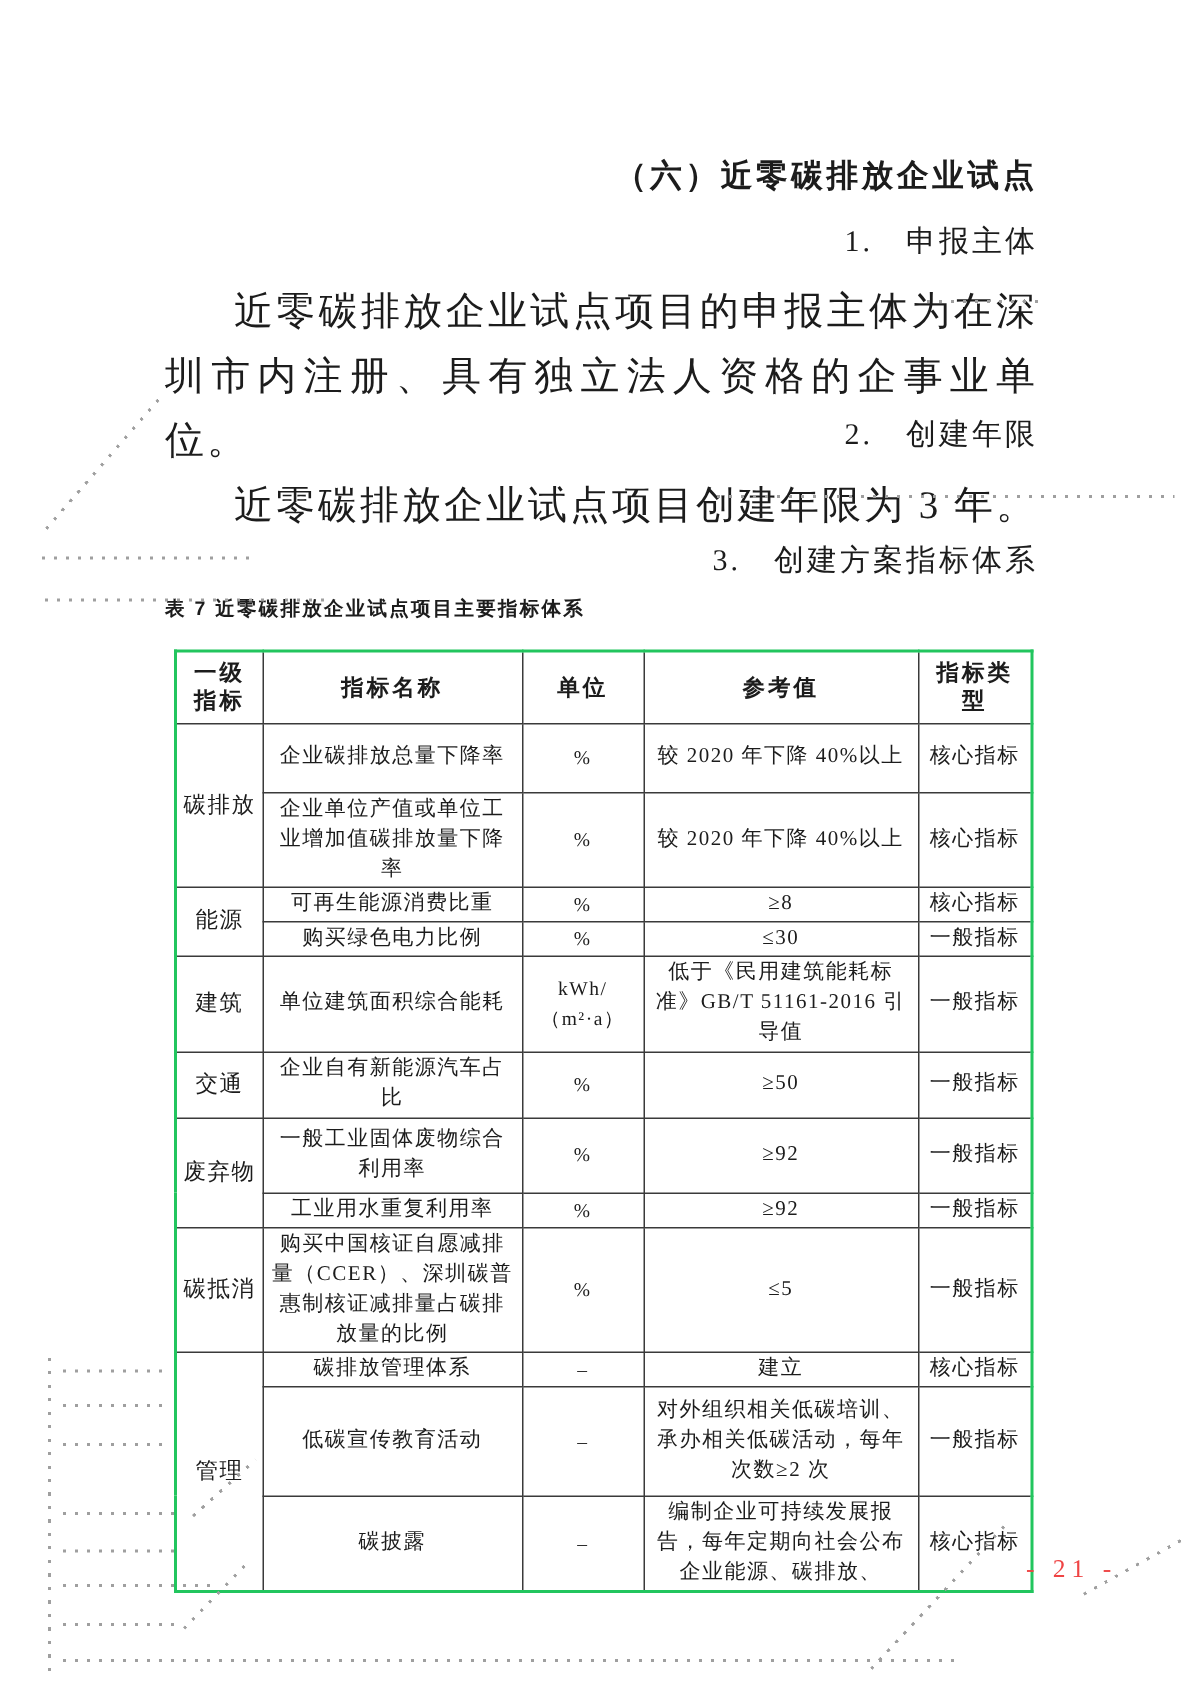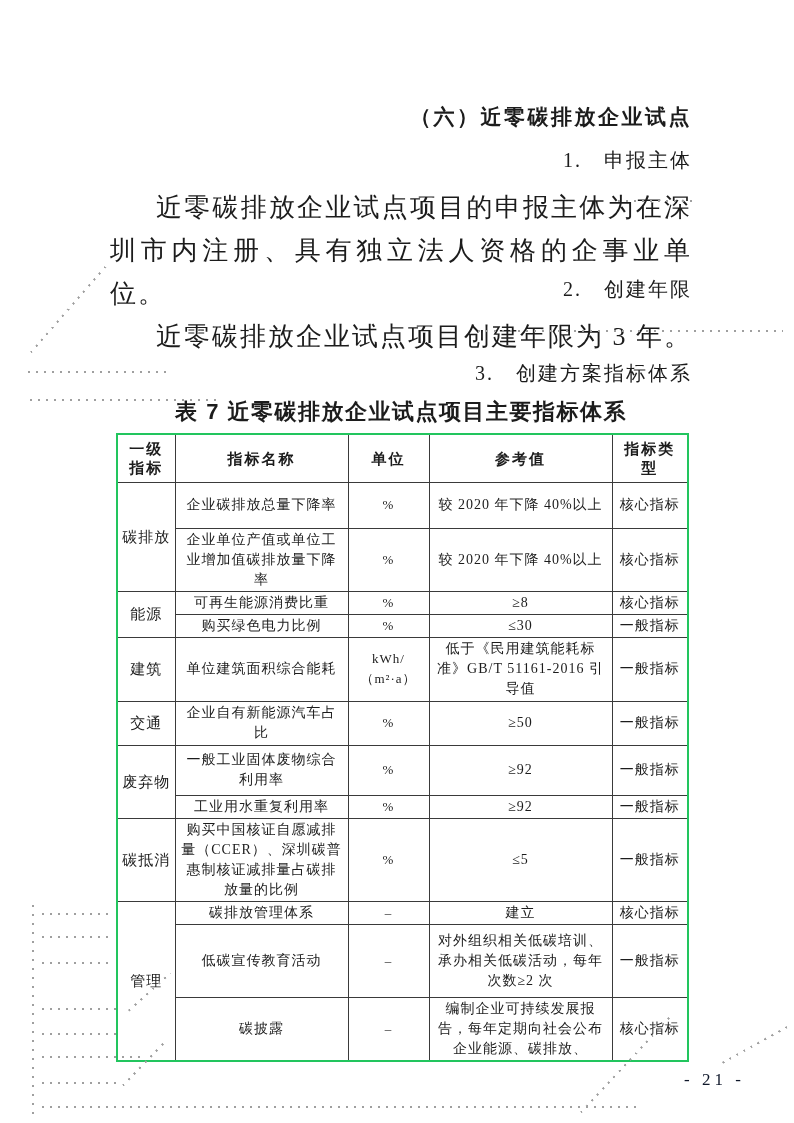--- a/index.html
+++ b/index.html
@@ -23,22 +23,22 @@
   .h-item {
     font-size:20px; letter-spacing:2px;
     padding-left:55px;
   }
   .para {
     font-size:26px; letter-spacing:2px; line-height:43px;
     text-align:justify; text-indent:46px;
   }
   .table-title {
     font-family:"Liberation Sans","DejaVu Sans",sans-serif;
-    font-size:22px; font-weight:bold; letter-spacing:1.5px;
-    text-align:center;
+    font-size:13px; font-weight:bold; letter-spacing:1.5px;
+    text-align:left;
   }
 
   
   table.ind {
     position:absolute; left:116px; top:433px;
     border-collapse:collapse; table-layout:fixed;
     width:571px;
     font-size:14px;
     border:2px solid #22c55e;
   }
@@ -57,21 +57,21 @@
   }
   td.c-group { font-size:15px; letter-spacing:2px; }
   td.c-name  { padding:1px 13px; }
   td.c-unit  { font-size:13px; letter-spacing:0.5px; }
   td.c-ref   { padding:1px 8px; }
   td.c-type  { letter-spacing:1px; }
 
   
   .pageno {
     position:absolute; left:684px; top:1036px;
-    font-size:17px; letter-spacing:4px; color:#0f172a;margin-top:34px;
+    font-size:17px; letter-spacing:4px; color:#ef4444;
   }
 
   
   .dots {
     position:absolute; height:2px;
     background-image:repeating-linear-gradient(90deg,#9f9f9f 0 2px,transparent 2px 8px);
     transform-origin:left top;
   }
   .vdots {
     position:absolute; width:2px;

